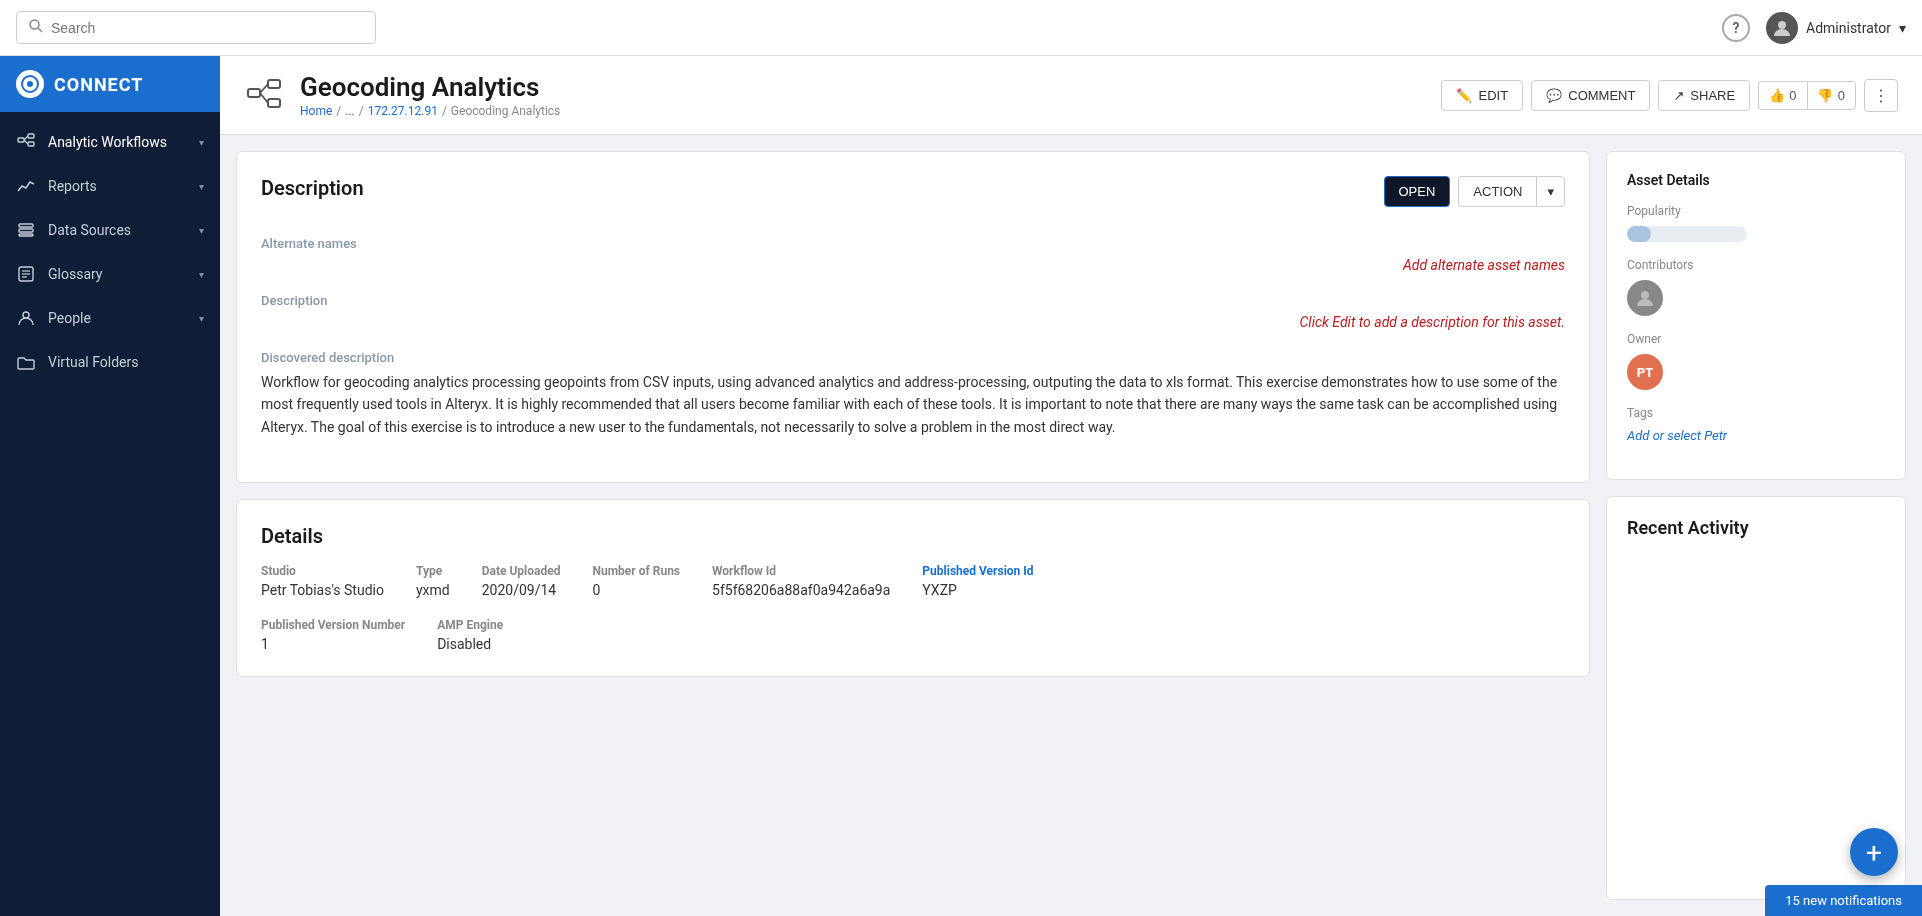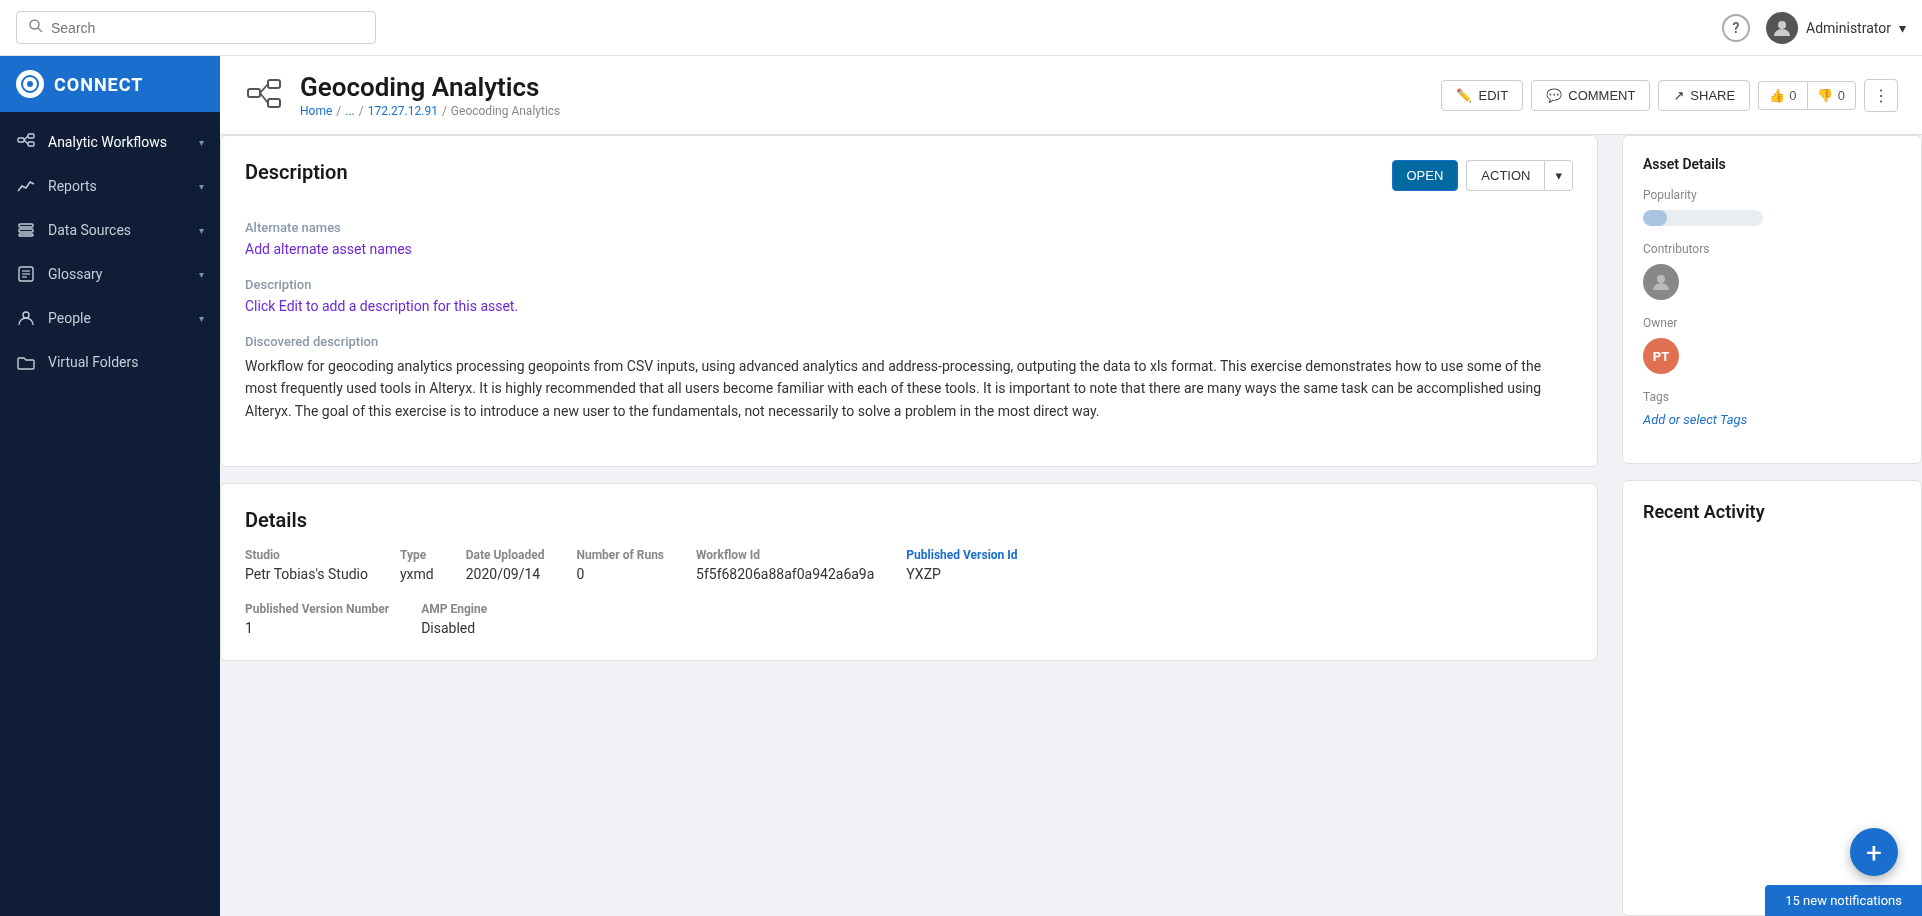--- a/index.html
+++ b/index.html
@@ -65,44 +65,44 @@
     }
     .page-header-left { display: flex; align-items: center; gap: 16px; justify-content: space-between; }
     .page-icon { width: 40px; height: 40px; display: flex; align-items: center; justify-content: center; }
     .page-title-block {}
     .page-title { font-size: 26px; font-weight: 600; color: #1a1a1a; }
     .breadcrumb { font-size: 12px; color: #888; display: flex; align-items: center; gap: 4px; margin-top: 2px; }
     .breadcrumb a { color: #1a6fce; text-decoration: none; cursor: pointer; }
 
     .page-actions { display: flex; align-items: center; gap: 8px; }
     .btn { display: flex; align-items: center; gap: 6px; padding: 7px 14px; border-radius: 4px; font-size: 13px; font-weight: 500; cursor: pointer; border: 1px solid #ccc; background: #fff; color: #333; }
-    .btn-primary { background: #0369a1; color: #fff; border-color: #1a6fce; }
+    .btn-primary { background: #0f172a; color: #fff; border-color: #1a6fce; }
     .btn-split { display: flex; }
     .btn-split .btn-main { border-radius: 4px 0 0 4px; border-right: none; }
     .btn-split .btn-arrow { border-radius: 0 4px 4px 0; padding: 7px 10px; }
     .vote-btns { display: flex; align-items: center; gap: 0; }
     .vote-btn { display: flex; align-items: center; gap: 4px; padding: 6px 10px; border: 1px solid #ccc; background: #fff; font-size: 13px; cursor: pointer; color: #555; }
     .vote-btn:first-child { border-radius: 4px 0 0 4px; border-right: none; }
     .vote-btn:last-child { border-radius: 0 4px 4px 0; }
     .more-btn { padding: 6px 8px; border: 1px solid #ccc; border-radius: 4px; background: #fff; cursor: pointer; font-size: 16px; color: #555; }
 
     
-    .content-scroll { flex: 1; overflow-y: auto; display: flex; gap: 24px; padding: 0; }
+    .content-scroll { flex: 1; overflow-y: auto; display: flex; gap: 16px; padding: 16px; }
 
     
     .main-panel { flex: 1; display: flex; flex-direction: column; gap: 16px; }
 
     
     .card { background: #fff; border-radius: 6px; border: 1px solid #e0e0e0; padding: 24px; }
     .card-title { font-size: 20px; font-weight: 600; color: #1a1a1a; margin-bottom: 16px; }
     .card-header-row { display: flex; align-items: flex-start; justify-content: space-between; margin-bottom: 20px; }
 
     .field-label { font-size: 13px; color: #8899aa; font-weight: 500; margin-bottom: 6px; }
     .field-value { font-size: 14px; color: #333; }
-    .field-value.italic { color: #6d28d9; }
+    .field-value.italic { font-style: italic; color: #b91c1c; text-align: right; }
     .field-section { margin-bottom: 20px; }
 
     .discovered-desc { font-size: 14px; color: #333; line-height: 1.6; }
 
     
     .details-row { display: flex; gap: 32px; flex-wrap: wrap; }
     .detail-col { display: flex; flex-direction: column; gap: 4px; }
     .detail-col-label { font-size: 12px; color: #888; font-weight: 700; }
     .detail-col-value { font-size: 14px; color: #333; }
 
@@ -420,21 +420,21 @@
             </div>
           </div>
 
           <div class="asset-field">
             <div class="asset-field-label">Owner</div>
             <div class="owner-avatar">PT</div>
           </div>
 
           <div class="asset-field">
             <div class="asset-field-label">Tags</div>
-            <div class="tags-placeholder">Add or select Tags</div>
+            <div class="tags-placeholder">Add or select Petr</div>
           </div>
         </div>
 
         <div class="recent-activity-card">
           <div class="recent-activity-title">Recent Activity</div>
         </div>
       </div>
 
     </div>
   </div>

